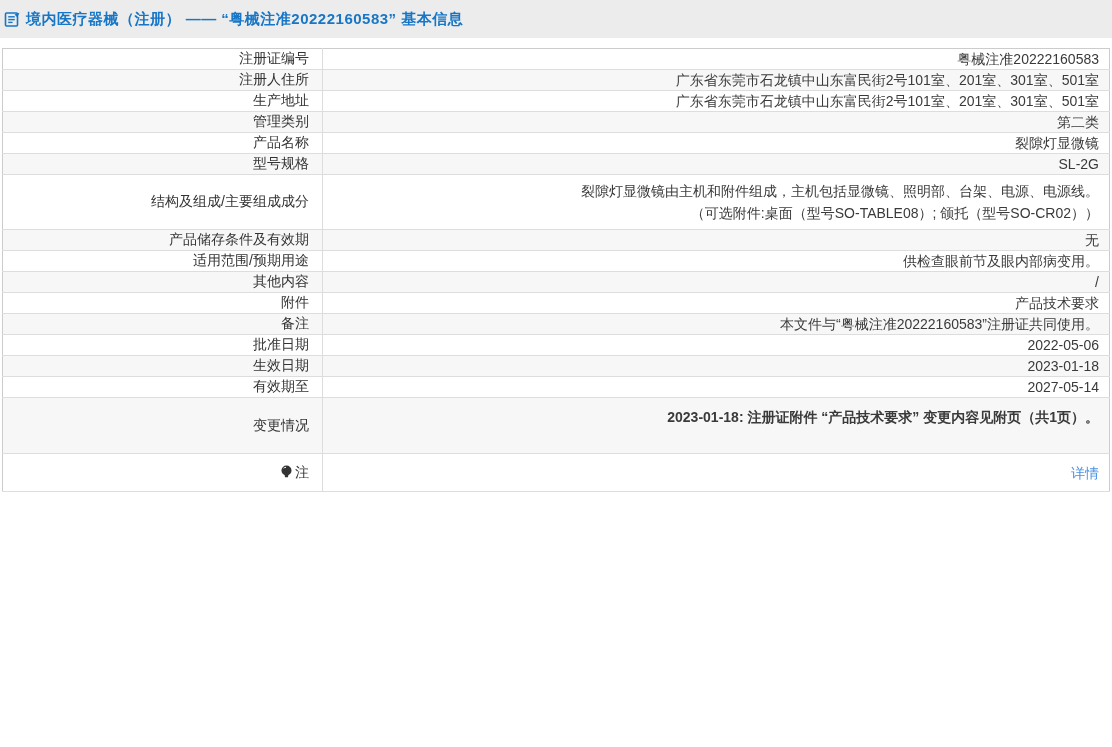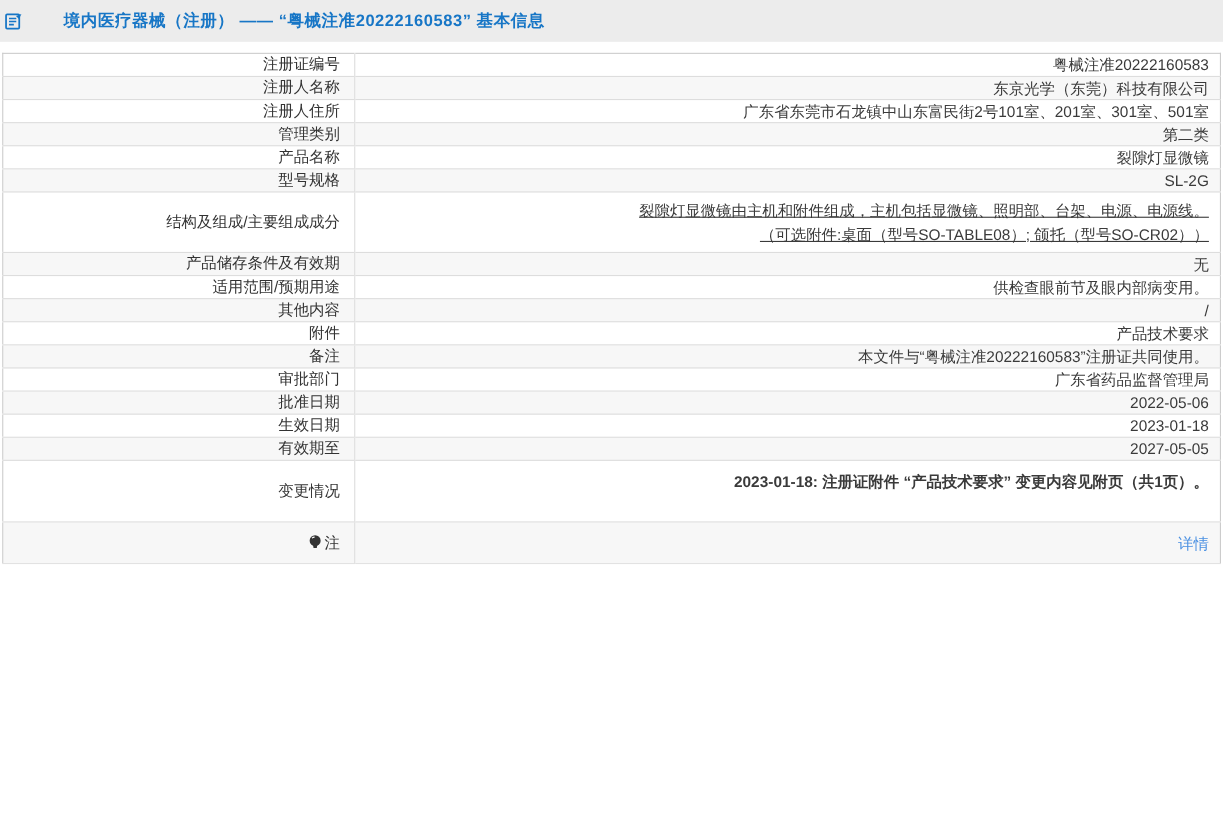--- a/index.html
+++ b/index.html
@@ -10,21 +10,20 @@
     width: 1112px;
   }
   
   .header-bar {
     width: 100%;
     height: 38px;
     background: #ececec;
     display: flex;
     align-items: center;
     padding-left: 4px;
-    gap: 32px;
   }
   .header-bar .doc-icon {
     width: 17px; height: 17px;
     margin-right: 5px;
     flex: 0 0 auto;
     display: inline-flex;
   }
   .page-title {
     color: #1776c6;
     font-size: 15px;
@@ -61,21 +60,21 @@
     vertical-align: middle;
     line-height: 20px;
     text-align: right;
   }
   table.info-table td.valign-top {
     vertical-align: top;
     padding-top: 9px;
     height: 56px;
     font-weight: bold;
   }
-  table.info-table td .line { line-height: 22px; text-decoration: underline; }
+  table.info-table td .line { line-height: 22px; }
   table.info-table tr.multiline th,
   table.info-table tr.multiline td { height: 55px; padding-top: 5px; padding-bottom: 5px; }
   table.info-table tr:last-child th,
   table.info-table tr:last-child td { height: 38px; }
   a.detail-link {
     color: #4a90e2;
     text-decoration: none;
     cursor: pointer;
   }
   .bulb-icon {
@@ -102,25 +101,25 @@
 </div>
 
 <div class="table-wrap">
   <table class="info-table">
     <tbody id="rows-body">
         <tr>
           <th><span>注册证编号</span></th>
           <td><span>粤械注准20222160583</span></td>
         </tr>
         <tr>
-          <th><span>注册人名称</span></th>
-          <td><span>东京光学（东莞）科技有限公司</span></td>
+          <th><span>注册人住所</span></th>
+          <td><span>广东省东莞市石龙镇中山东富民街2号101室、201室、301室、501室</span></td>
         </tr>
         <tr>
-          <th><span>注册人住所</span></th>
+          <th><span>生产地址</span></th>
           <td><span>广东省东莞市石龙镇中山东富民街2号101室、201室、301室、501室</span></td>
         </tr>
         <tr>
           <th><span>管理类别</span></th>
           <td><span>第二类</span></td>
         </tr>
         <tr>
           <th><span>产品名称</span></th>
           <td><span>裂隙灯显微镜</span></td>
         </tr>
@@ -149,34 +148,30 @@
         </tr>
         <tr>
           <th><span>附件</span></th>
           <td><span>产品技术要求</span></td>
         </tr>
         <tr>
           <th><span>备注</span></th>
           <td><span>本文件与“粤械注准20222160583”注册证共同使用。</span></td>
         </tr>
         <tr>
-          <th><span>审批部门</span></th>
-          <td><span>广东省药品监督管理局</span></td>
-        </tr>
-        <tr>
           <th><span>批准日期</span></th>
           <td><span>2022-05-06</span></td>
         </tr>
         <tr>
           <th><span>生效日期</span></th>
           <td><span>2023-01-18</span></td>
         </tr>
         <tr>
           <th><span>有效期至</span></th>
-          <td><span>2027-05-05</span></td>
+          <td><span>2027-05-14</span></td>
         </tr>
         <tr>
           <th><span>变更情况</span></th>
           <td class="valign-top"><span>2023-01-18: 注册证附件 “产品技术要求” 变更内容见附页（共1页）。</span></td>
         </tr>
         <tr>
           <th><span class="bulb-icon"><svg viewBox="0 0 13 14" width="13" height="14">
                 <circle cx="6.5" cy="5.5" r="5" fill="#333"></circle>
                 <path d="M4.6 9.5 L8.4 9.5 L8 12.2 L5 12.2 Z" fill="#333"></path>
                 <path d="M3.6 3.2 A3.4 3.4 0 0 1 6 2.3" fill="none" stroke="#fff" stroke-width="1"></path>

